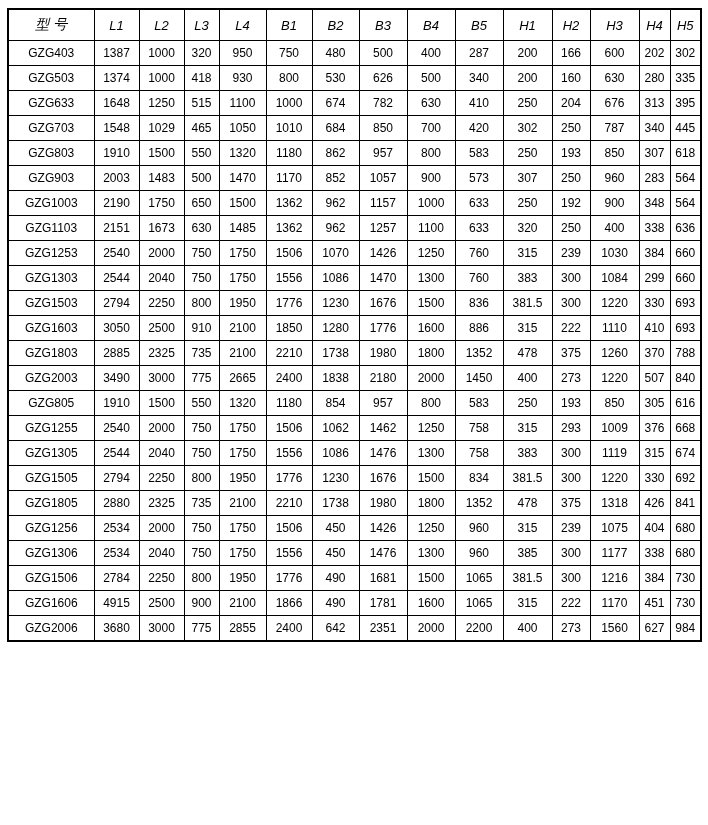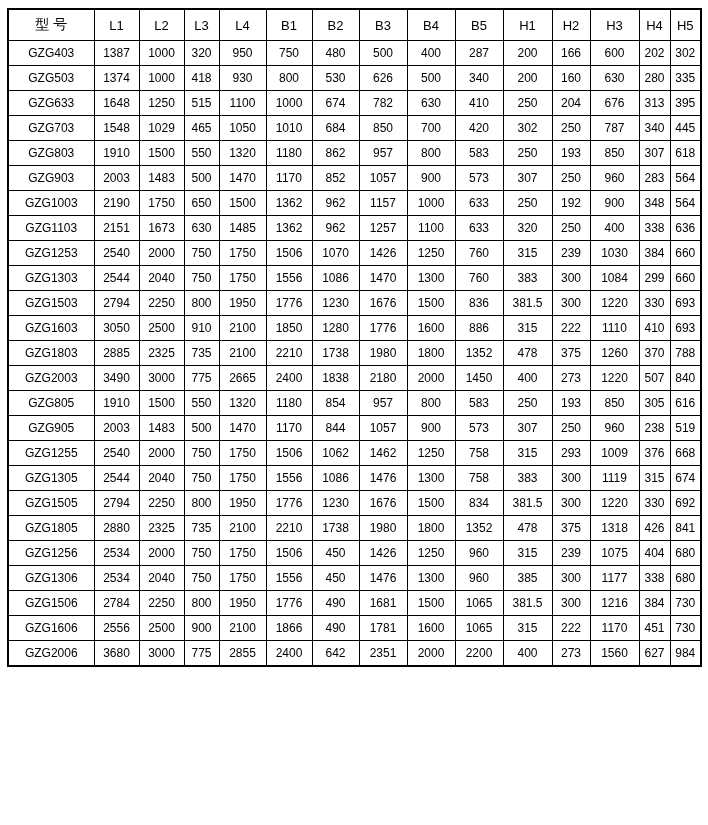--- a/index.html
+++ b/index.html
@@ -32,20 +32,21 @@
     color: #000000;
     height: 24px;
     padding: 0 1px;
     overflow: hidden;
     white-space: nowrap;
     font-weight: normal;
   }
   table.spec-table thead th {
     height: 30px;
     font-size: 13px;
+    font-style: italic;
   }
   table.spec-table thead th.model-col {
     font-size: 14px;
   }
 </style>
 </head>
 <body>
 
 <div class="page">
   <table class="spec-table">
@@ -335,37 +336,20 @@
           <td>957</td>
           <td>800</td>
           <td>583</td>
           <td>250</td>
           <td>193</td>
           <td>850</td>
           <td>305</td>
           <td>616</td>
         </tr>
         <tr>
-          <td>GZG905</td>
-          <td>2003</td>
-          <td>1483</td>
-          <td>500</td>
-          <td>1470</td>
-          <td>1170</td>
-          <td>844</td>
-          <td>1057</td>
-          <td>900</td>
-          <td>573</td>
-          <td>307</td>
-          <td>250</td>
-          <td>960</td>
-          <td>238</td>
-          <td>519</td>
-        </tr>
-        <tr>
           <td>GZG1255</td>
           <td>2540</td>
           <td>2000</td>
           <td>750</td>
           <td>1750</td>
           <td>1506</td>
           <td>1062</td>
           <td>1462</td>
           <td>1250</td>
           <td>758</td>
@@ -472,21 +456,21 @@
           <td>1500</td>
           <td>1065</td>
           <td>381.5</td>
           <td>300</td>
           <td>1216</td>
           <td>384</td>
           <td>730</td>
         </tr>
         <tr>
           <td>GZG1606</td>
-          <td>2556</td>
+          <td>4915</td>
           <td>2500</td>
           <td>900</td>
           <td>2100</td>
           <td>1866</td>
           <td>490</td>
           <td>1781</td>
           <td>1600</td>
           <td>1065</td>
           <td>315</td>
           <td>222</td>

